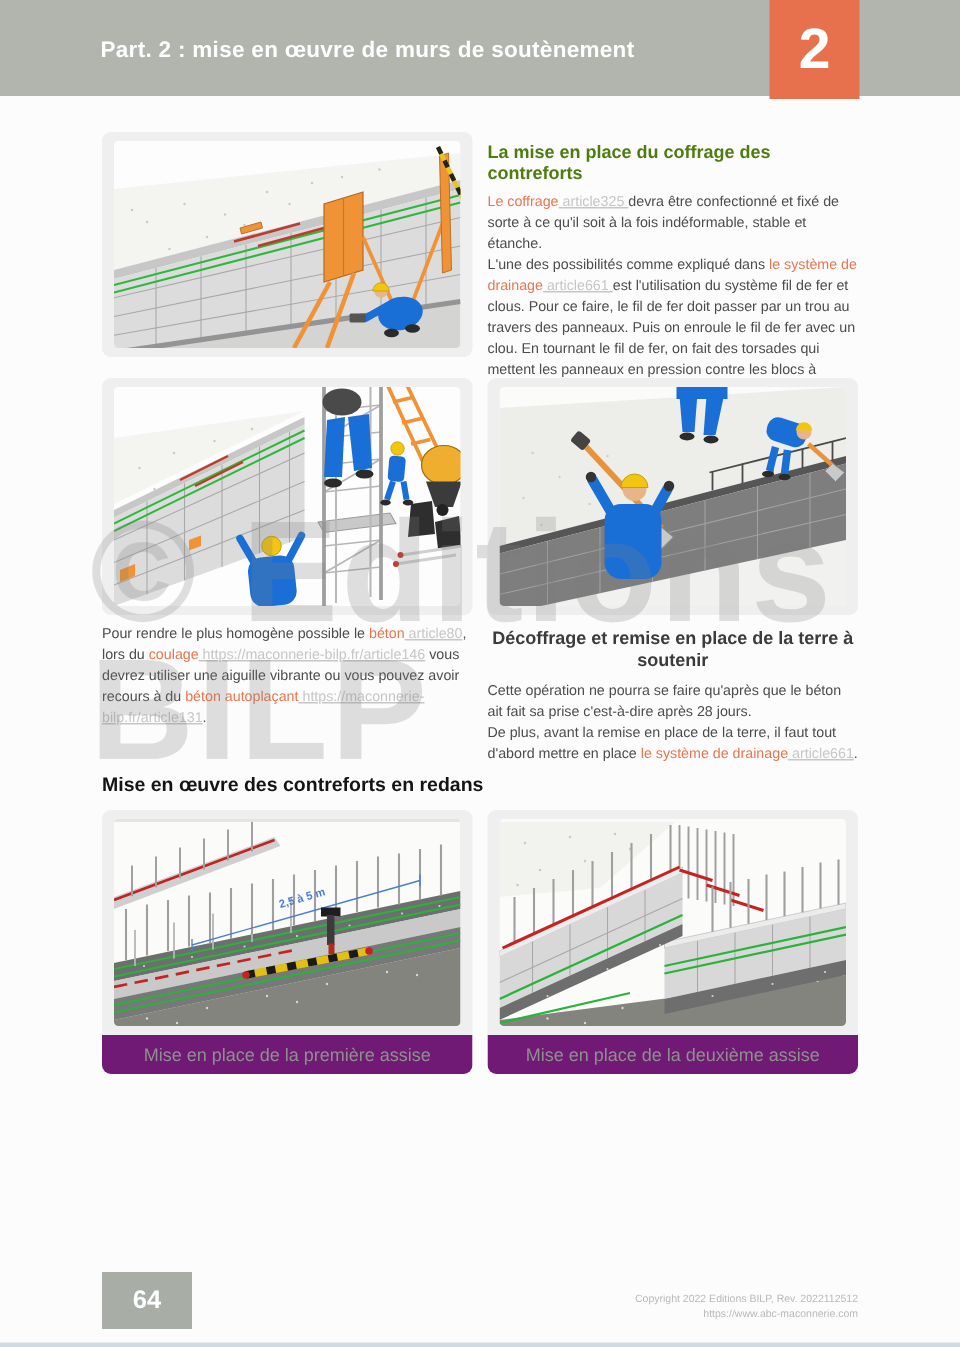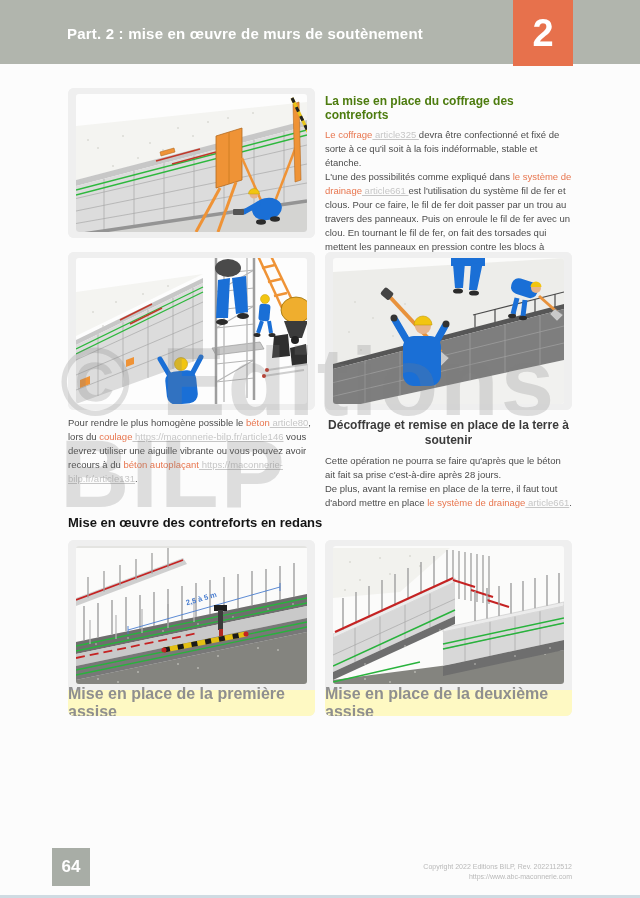--- a/index.html
+++ b/index.html
@@ -14,27 +14,27 @@
   .col{position:absolute;width:247px;}
   .panel{background:#efefef;border-radius:6px;overflow:hidden;}
   .panel svg{display:block;}
   h3.block-title{margin:0;font-size:12px;font-weight:bold;color:#4d7c0f;}
   .body-text{margin:6px 0 0 0;font-size:9.5px;line-height:14px;color:#4c4c4c;white-space:pre-line;}
   .seg-link{color:#e8764f;}
   .seg-ref{color:#c6c6c6;text-decoration:underline;}
   .fig-caption{margin:8px 0 0 0;font-size:12px;font-weight:bold;color:#3b3b3b;text-align:center;line-height:15px;}
   .section-heading{position:absolute;left:68px;top:515px;font-size:13px;font-weight:bold;color:#141414;}
   .gray-caption{height:26px;display:flex;align-items:center;justify-content:center;
-                font-size:16px;font-weight:bold;color:#8f8f8f;background:#fef9c3;}
+                font-size:12px;font-weight:normal;color:#8f8f8f;background:#701a75;}
   
   .watermark{position:absolute;left:60px;top:336px;z-index:5;pointer-events:none;
              font-weight:bold;font-size:96px;line-height:0.96;letter-spacing:2px;
              color:rgba(125,125,125,0.24);white-space:nowrap;}
   
-  .page-num{position:absolute;left:52px;top:848px;width:38px;height:38px;background:#a8ada6;
+  .page-num{position:absolute;left:68px;top:848px;width:60px;height:38px;background:#a8ada6;
             display:flex;align-items:center;justify-content:center;color:#fff;font-size:17px;font-weight:bold;}
   .copyright{position:absolute;right:68px;top:862px;text-align:right;font-size:7px;line-height:10px;color:#b9b9b9;}
 </style>
 </head>
 <body>
 
 <div class="page">
 
   <div class="header-bar">
     <div class="header-title">Part. 2 : mise en œuvre de murs de soutènement</div>

